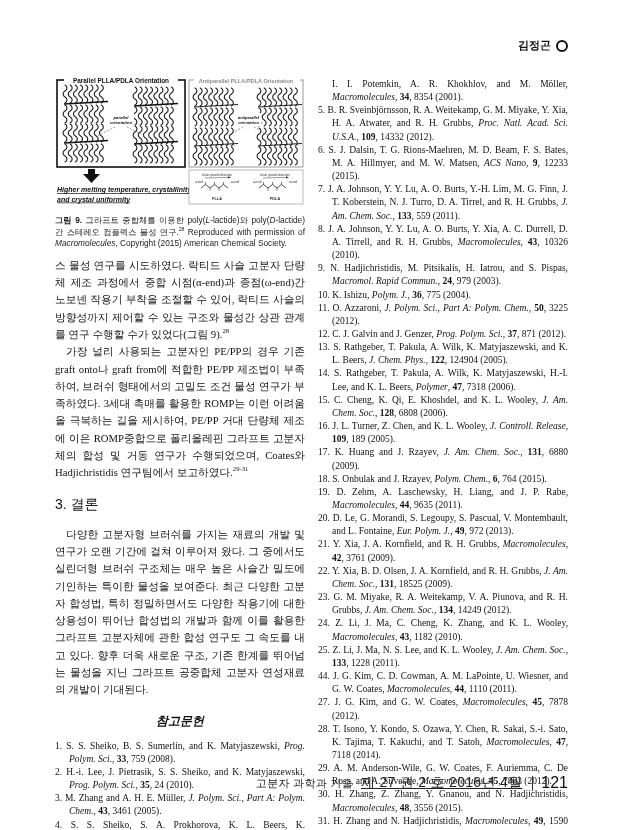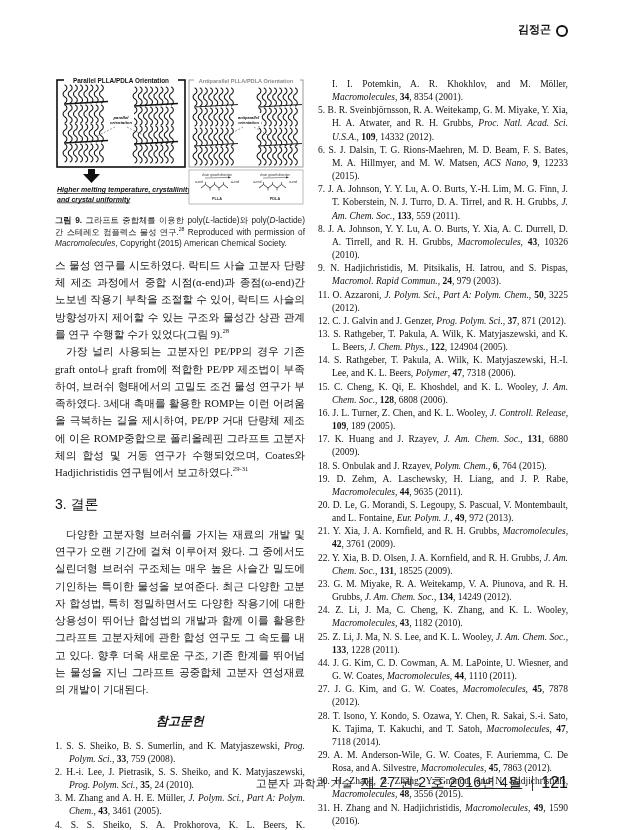--- a/index.html
+++ b/index.html
@@ -1,18 +1,18 @@
 <!DOCTYPE html>
 <html><head>
 <meta charset="utf-8">
 <style>
   html,body{margin:0;padding:0;background:#ffffff;}
   .page{position:relative;width:622px;height:830px;background:#ffffff;overflow:hidden;
         font-family:"Liberation Serif","DejaVu Serif",serif;color:#111;}
-  .header{position:absolute;top:22px;right:54px;display:flex;align-items:flex-end;gap:5px;}
+  .header{position:absolute;top:38px;right:54px;display:flex;align-items:center;gap:5px;}
   .header .author{font-family:"Liberation Sans","DejaVu Sans",sans-serif;font-weight:bold;font-size:11px;color:#111;}
   .badge{display:inline-block;width:8px;height:8px;border:2.6px solid #111;border-radius:50%;background:#fff;}
   .col{position:absolute;width:250px;}
   .col-left{left:55px;top:74px;}
   .col-right{left:318px;top:78px;}
   .figure-wrap{width:250px;}
   svg text{font-family:"Liberation Sans","DejaVu Sans",sans-serif;}
   .figure-caption{font-family:"Liberation Sans","DejaVu Sans",sans-serif;font-size:8.3px;line-height:11.6px;
                   text-align:justify;margin-top:5px;color:#1c1c1c;}
   .body-text{font-size:10.7px;line-height:17.3px;text-align:justify;margin-top:7px;}
@@ -157,20 +157,21 @@
   </div>
 
   <div class="col col-right">
     <div class="ref-list">
         <div class="ref-item cont"><span>I. I. Potemkin, A. R. Khokhlov, and M. Möller, </span><i>Macromolecules</i><span>, </span><b>34</b><span>, 8354 (2001).</span></div>
         <div class="ref-item"><span class="ref-num">5. </span><span>B. R. Sveinbjörnsson, R. A. Weitekamp, G. M. Miyake, Y. Xia, H. A. Atwater, and R. H. Grubbs, </span><i>Proc. Natl. Acad. Sci. U.S.A.</i><span>, </span><b>109</b><span>, 14332 (2012).</span></div>
         <div class="ref-item"><span class="ref-num">6. </span><span>S. J. Dalsin, T. G. Rions-Maehren, M. D. Beam, F. S. Bates, M. A. Hillmyer, and M. W. Matsen, </span><i>ACS Nano</i><span>, </span><b>9</b><span>, 12233 (2015).</span></div>
         <div class="ref-item"><span class="ref-num">7. </span><span>J. A. Johnson, Y. Y. Lu, A. O. Burts, Y.-H. Lim, M. G. Finn, J. T. Koberstein, N. J. Turro, D. A. Tirrel, and R. H. Grubbs, </span><i>J. Am. Chem. Soc.</i><span>, </span><b>133</b><span>, 559 (2011).</span></div>
         <div class="ref-item"><span class="ref-num">8. </span><span>J. A. Johnson, Y. Y. Lu, A. O. Burts, Y. Xia, A. C. Durrell, D. A. Tirrell, and R. H. Grubbs, </span><i>Macromolecules</i><span>, </span><b>43</b><span>, 10326 (2010).</span></div>
         <div class="ref-item"><span class="ref-num">9. </span><span>N. Hadjichristidis, M. Pitsikalis, H. Iatrou, and S. Pispas, </span><i>Macromol. Rapid Commun.</i><span>, </span><b>24</b><span>, 979 (2003).</span></div>
+        <div class="ref-item"><span class="ref-num">10. </span><span>K. Ishizu, </span><i>Polym. J.</i><span>, </span><b>36</b><span>, 775 (2004).</span></div>
         <div class="ref-item"><span class="ref-num">11. </span><span>O. Azzaroni, </span><i>J. Polym. Sci., Part A: Polym. Chem.</i><span>, </span><b>50</b><span>, 3225 (2012).</span></div>
         <div class="ref-item"><span class="ref-num">12. </span><span>C. J. Galvin and J. Genzer, </span><i>Prog. Polym. Sci.</i><span>, </span><b>37</b><span>, 871 (2012).</span></div>
         <div class="ref-item"><span class="ref-num">13. </span><span>S. Rathgeber, T. Pakula, A. Wilk, K. Matyjaszewski, and K. L. Beers, </span><i>J. Chem. Phys.</i><span>, </span><b>122</b><span>, 124904 (2005).</span></div>
         <div class="ref-item"><span class="ref-num">14. </span><span>S. Rathgeber, T. Pakula, A. Wilk, K. Matyjaszewski, H.-I. Lee, and K. L. Beers, </span><i>Polymer</i><span>, </span><b>47</b><span>, 7318 (2006).</span></div>
         <div class="ref-item"><span class="ref-num">15. </span><span>C. Cheng, K. Qi, E. Khoshdel, and K. L. Wooley, </span><i>J. Am. Chem. Soc.</i><span>, </span><b>128</b><span>, 6808 (2006).</span></div>
         <div class="ref-item"><span class="ref-num">16. </span><span>J. L. Turner, Z. Chen, and K. L. Wooley, </span><i>J. Controll. Release</i><span>, </span><b>109</b><span>, 189 (2005).</span></div>
         <div class="ref-item"><span class="ref-num">17. </span><span>K. Huang and J. Rzayev, </span><i>J. Am. Chem. Soc.</i><span>, </span><b>131</b><span>, 6880 (2009).</span></div>
         <div class="ref-item"><span class="ref-num">18. </span><span>S. Onbulak and J. Rzayev, </span><i>Polym. Chem.</i><span>, </span><b>6</b><span>, 764 (2015).</span></div>
         <div class="ref-item"><span class="ref-num">19. </span><span>D. Zehm, A. Laschewsky, H. Liang, and J. P. Rabe, </span><i>Macromolecules</i><span>, </span><b>44</b><span>, 9635 (2011).</span></div>
         <div class="ref-item"><span class="ref-num">20. </span><span>D. Le, G. Morandi, S. Legoupy, S. Pascual, V. Montembault, and L. Fontaine, </span><i>Eur. Polym. J.</i><span>, </span><b>49</b><span>, 972 (2013).</span></div>

